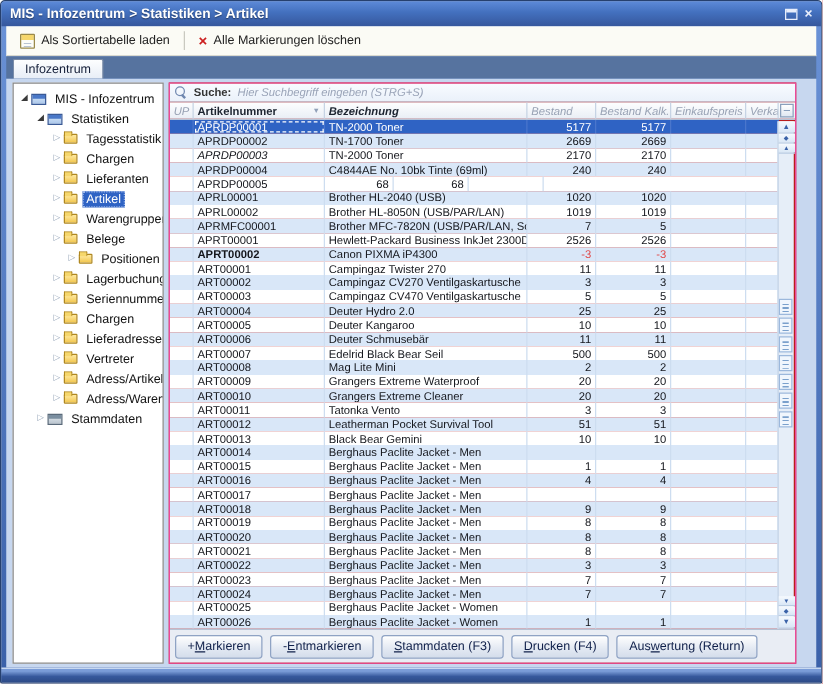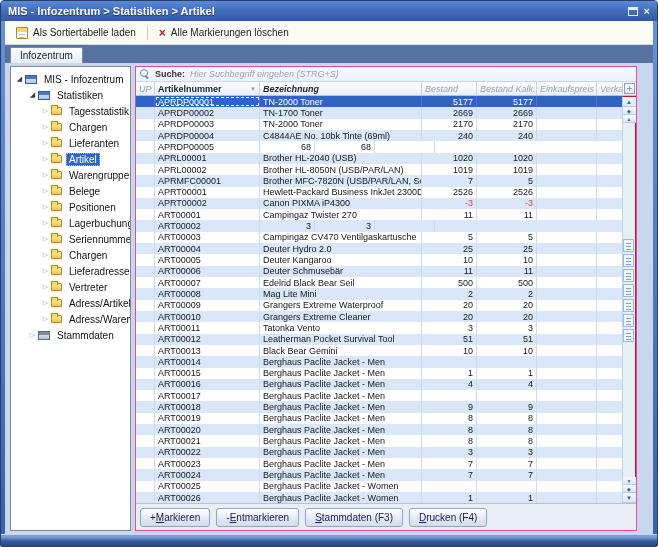--- a/index.html
+++ b/index.html
@@ -163,21 +163,21 @@
           <div class="tree-item" style="padding-left: 29px;">
             <span class="exp closed">▷</span>
             <span class="t-icon icon-folder"></span>
             <span class="t-label">Warengruppen</span>
           </div>
           <div class="tree-item" style="padding-left: 29px;">
             <span class="exp closed">▷</span>
             <span class="t-icon icon-folder"></span>
             <span class="t-label">Belege</span>
           </div>
-          <div class="tree-item" style="padding-left: 29px;">
+          <div class="tree-item" style="padding-left: 41px;">
             <span class="exp closed">▷</span>
             <span class="t-icon icon-folder"></span>
             <span class="t-label">Positionen</span>
           </div>
           <div class="tree-item" style="padding-left: 29px;">
             <span class="exp closed">▷</span>
             <span class="t-icon icon-folder"></span>
             <span class="t-label">Lagerbuchungen</span>
           </div>
           <div class="tree-item" style="padding-left: 29px;">
@@ -262,21 +262,21 @@
               <div class="cell" style="width: 19px;"></div>
               <div class="cell" style="width: 105px;">APRDP00002</div>
               <div class="cell" style="width: 162px;">TN-1700 Toner</div>
               <div class="cell num" style="width: 55px;">2669</div>
               <div class="cell num" style="width: 60px;">2669</div>
               <div class="cell num" style="width: 60px;"></div>
               <div class="cell num" style="flex: 1 1 0%;"></div>
             </div>
             <div class="grid-row">
               <div class="cell" style="width: 19px;"></div>
-              <div class="cell" style="width: 105px;">APRDP00003</div>
+              <div class="cell" style="width: 105px; font-style: italic;">APRDP00003</div>
               <div class="cell" style="width: 162px;">TN-2000 Toner</div>
               <div class="cell num" style="width: 55px;">2170</div>
               <div class="cell num" style="width: 60px;">2170</div>
               <div class="cell num" style="width: 60px;"></div>
               <div class="cell num" style="flex: 1 1 0%;"></div>
             </div>
             <div class="grid-row alt">
               <div class="cell" style="width: 19px;"></div>
               <div class="cell" style="width: 105px;">APRDP00004</div>
               <div class="cell" style="width: 162px;">C4844AE No. 10bk Tinte (69ml)</div>
@@ -324,39 +324,40 @@
               <div class="cell" style="width: 19px;"></div>
               <div class="cell" style="width: 105px;">APRT00001</div>
               <div class="cell" style="width: 162px;">Hewlett-Packard Business InkJet 2300DTN (USB/FW)</div>
               <div class="cell num" style="width: 55px;">2526</div>
               <div class="cell num" style="width: 60px;">2526</div>
               <div class="cell num" style="width: 60px;"></div>
               <div class="cell num" style="flex: 1 1 0%;"></div>
             </div>
             <div class="grid-row alt">
               <div class="cell" style="width: 19px;"></div>
-              <div class="cell" style="width: 105px;">APRT00002</div>
+              <div class="cell" style="width: 105px; font-weight: bold;">APRT00002</div>
               <div class="cell" style="width: 162px;">Canon PIXMA iP4300</div>
               <div class="cell num neg" style="width: 55px;">-3</div>
               <div class="cell num neg" style="width: 60px;">-3</div>
               <div class="cell num" style="width: 60px;"></div>
               <div class="cell num" style="flex: 1 1 0%;"></div>
             </div>
             <div class="grid-row">
               <div class="cell" style="width: 19px;"></div>
               <div class="cell" style="width: 105px;">ART00001</div>
               <div class="cell" style="width: 162px;">Campingaz Twister 270</div>
               <div class="cell num" style="width: 55px;">11</div>
               <div class="cell num" style="width: 60px;">11</div>
               <div class="cell num" style="width: 60px;"></div>
               <div class="cell num" style="flex: 1 1 0%;"></div>
             </div>
             <div class="grid-row alt">
               <div class="cell" style="width: 19px;"></div>
               <div class="cell" style="width: 105px;">ART00002</div>
+              <div class="cell" style="width: 162px;">Campingaz CV270 Ventilgaskartusche</div>
               <div class="cell num" style="width: 55px;">3</div>
               <div class="cell num" style="width: 60px;">3</div>
               <div class="cell num" style="width: 60px;"></div>
               <div class="cell num" style="flex: 1 1 0%;"></div>
             </div>
             <div class="grid-row">
               <div class="cell" style="width: 19px;"></div>
               <div class="cell" style="width: 105px;">ART00003</div>
               <div class="cell" style="width: 162px;">Campingaz CV470 Ventilgaskartusche</div>
               <div class="cell num" style="width: 55px;">5</div>
@@ -588,19 +589,20 @@
             <div class="st-icon"></div>
             <div class="st-icon"></div>
             <div class="st-icon"></div>
             <div class="st-icon"></div>
           </div>
         <div class="grid-footer" id="gridFooter">
             <div class="f-btn">+ <u>M</u>arkieren</div>
             <div class="f-btn">- <u>E</u>ntmarkieren</div>
             <div class="f-btn"><u>S</u>tammdaten (F3)</div>
             <div class="f-btn"><u>D</u>rucken (F4)</div>
+            <div class="f-btn">Aus<u>w</u>ertung (Return)</div>
           </div>
       </div>
     </div>
   </div>
 
   <div class="bottom-frame"></div>
 </div>
 
 </body></html>

